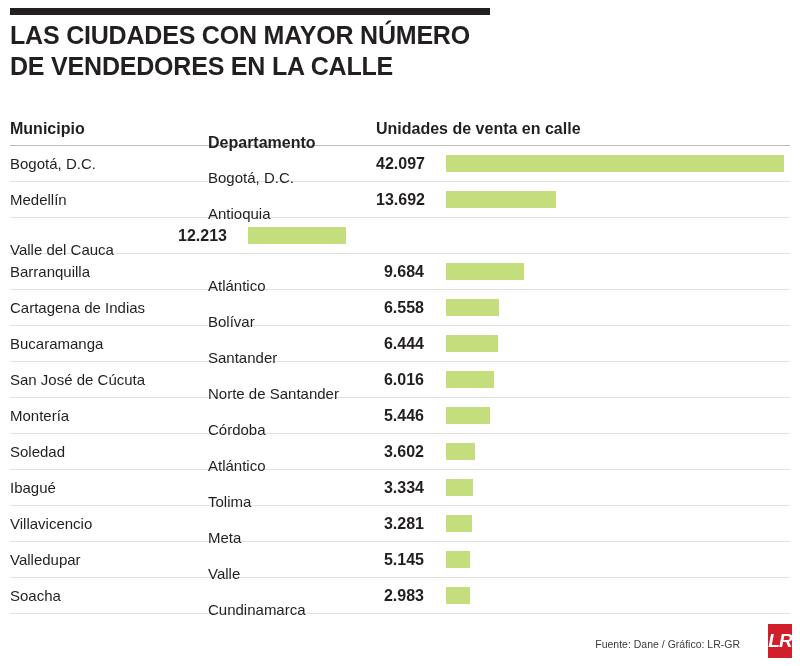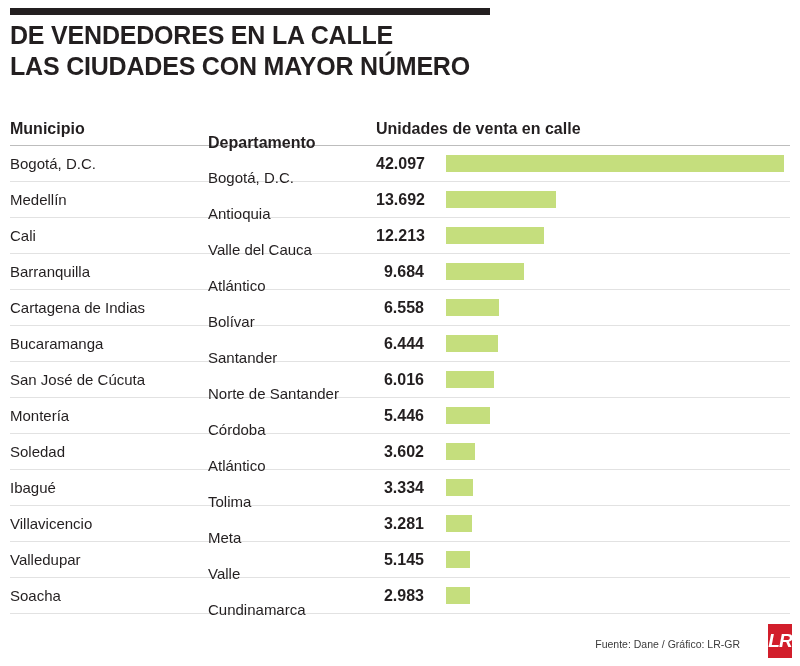--- a/index.html
+++ b/index.html
@@ -122,22 +122,22 @@
     justify-content: center;
     letter-spacing: -1px;
   }
 </style>
 </head>
 <body>
 
 <div id="top-rule"></div>
 
 <div id="title">
+  <span class="line">LAS CIUDADES CON MAYOR NÚMERO</span>
   <span class="line">DE VENDEDORES EN LA CALLE</span>
-  <span class="line">LAS CIUDADES CON MAYOR NÚMERO</span>
 </div>
 
 <div id="table">
   <div class="row header">
     <div class="col-muni">Municipio</div>
     <div class="col-dept">Departamento</div>
     <div class="col-unit">Unidades de venta en calle</div>
   </div>
   <div id="rows-container">
       <div class="row">
@@ -150,21 +150,20 @@
       </div>
       <div class="row">
         <div class="col-muni">Medellín</div>
         <div class="col-dept">Antioquia</div>
         <div class="col-val">13.692</div>
         <div class="col-bar">
           <span class="bar" style="width: 110px; background: rgb(197, 222, 125);"></span>
         </div>
       </div>
       <div class="row">
-        <div class="col-muni">Cali</div>
         <div class="col-dept">Valle del Cauca</div>
         <div class="col-val">12.213</div>
         <div class="col-bar">
           <span class="bar" style="width: 98px; background: rgb(197, 222, 125);"></span>
         </div>
       </div>
       <div class="row">
         <div class="col-muni">Barranquilla</div>
         <div class="col-dept">Atlántico</div>
         <div class="col-val">9.684</div>

